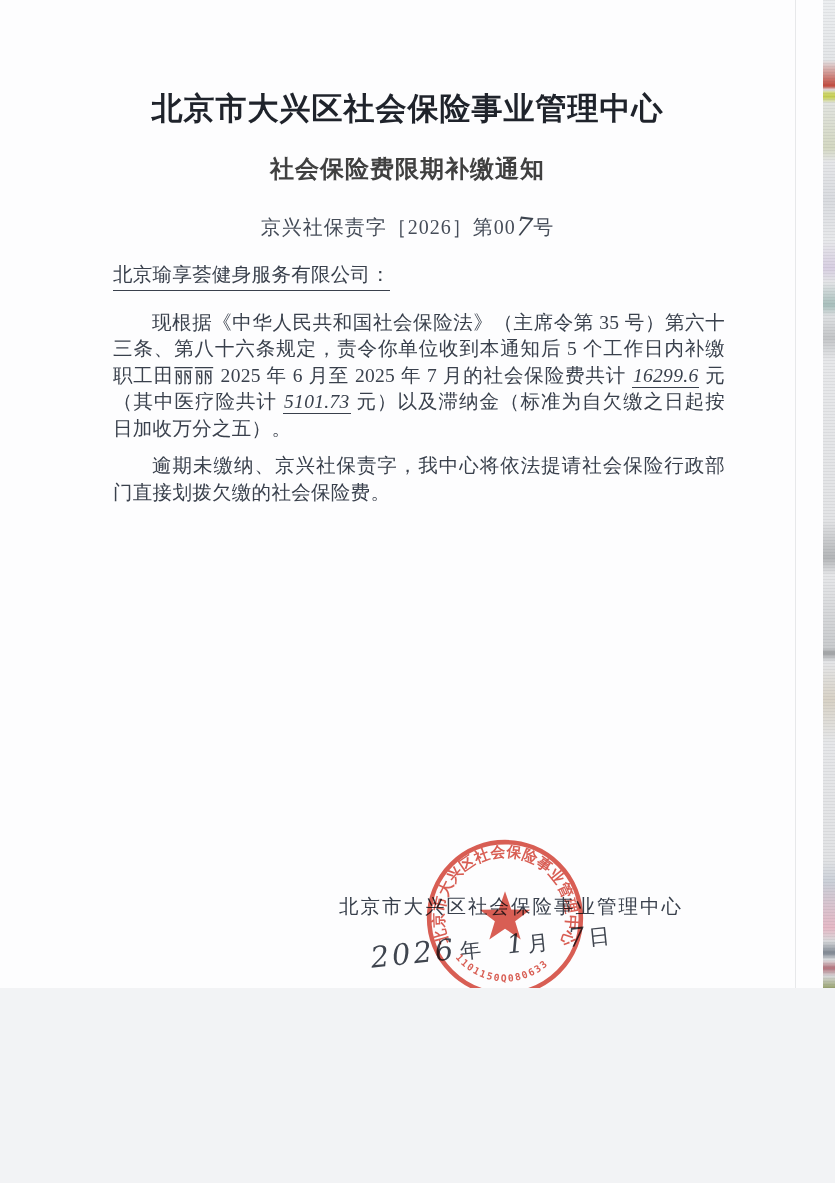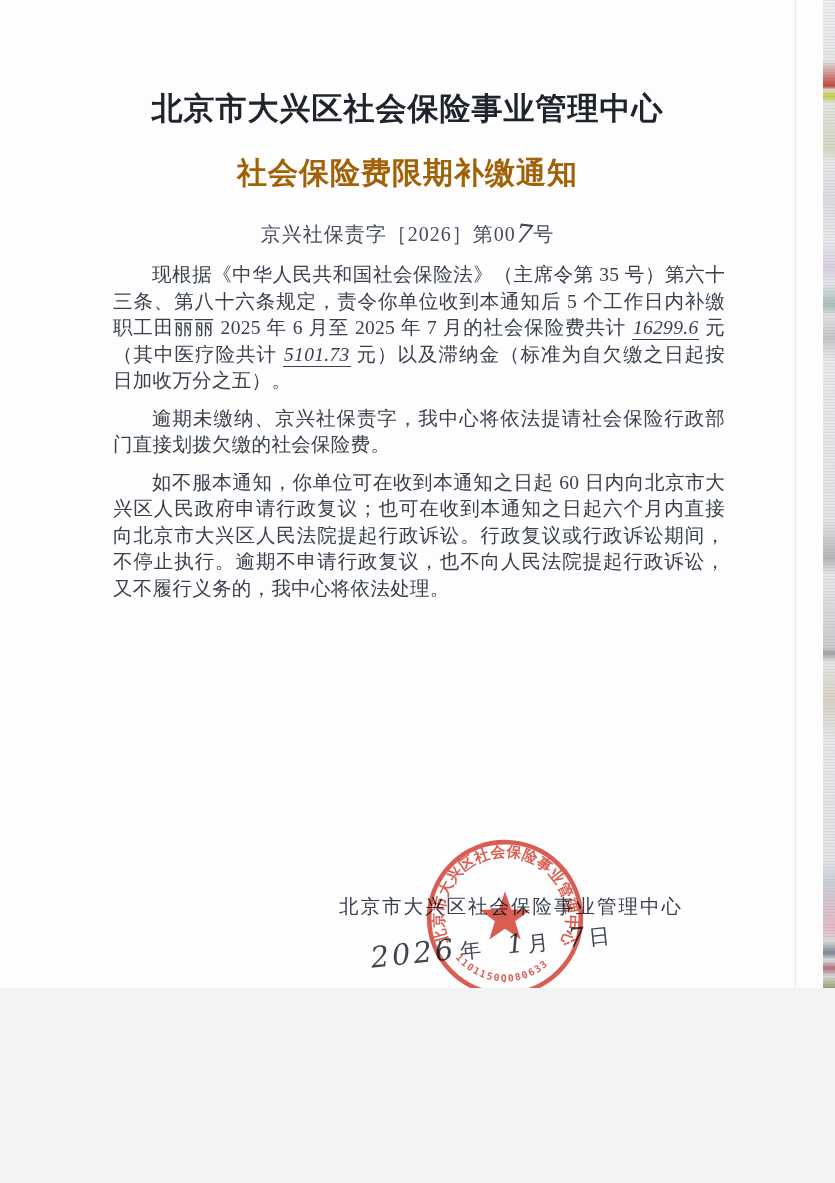--- a/index.html
+++ b/index.html
@@ -36,21 +36,21 @@
   }
   
   .head{position:absolute;left:60px;right:80px;top:90px;text-align:center;}
   .org-title{
     font-family:"Liberation Sans", sans-serif;
     font-weight:700;font-size:31px;letter-spacing:1px;color:#1f232b;
     line-height:1.2;
   }
   .notice-title{
     font-family:"Liberation Sans", sans-serif;
-    font-weight:700;font-size:30px;letter-spacing:1px;color:#a16207;
+    font-weight:700;font-size:24px;letter-spacing:1px;color:#404040;
     margin-top:28px;line-height:1.2;
   }
   .doc-no{
     margin-top:30px;font-size:20px;color:#454c58;letter-spacing:1px;
   }
   .hand{
     font-family:"DejaVu Serif", serif;
     font-style:italic;color:#3c434e;
   }
   .doc-no .hand{
@@ -109,23 +109,23 @@
   <div class="fold-line"></div>
   <div class="edge-strip"></div>
 
   <div class="head">
     <div class="org-title">北京市大兴区社会保险事业管理中心</div>
     <div class="notice-title">社会保险费限期补缴通知</div>
     <div class="doc-no"><span>京兴社保责字［2026］第00</span><span class="hand">7</span><span>号</span></div>
   </div>
 
   <div class="body-text">
+    <span class="recipient">北京瑜享荟健身服务有限公司：</span>
     <p class="para"><span>现根据《中华人民共和国社会保险法》（主席令第 35 号）第六十三条、第八十六条规定，责令你单位收到本通知后 5 个工作日内补缴职工田丽丽 2025 年 6 月至 2025 年 7 月的社会保险费共计 </span><span class="u-num">16299.6</span><span> 元（其中医疗险共计 </span><span class="u-num">5101.73</span><span> 元）以及滞纳金（标准为自欠缴之日起按日加收万分之五）。</span></p>
     <p class="para">逾期未缴纳、京兴社保责字，我中心将依法提请社会保险行政部门直接划拨欠缴的社会保险费。</p>
-    <p class="para">如不服本通知，你单位可在收到本通知之日起 60 日内向北京市大兴区人民政府申请行政复议；也可在收到本通知之日起六个月内直接向北京市大兴区人民法院提起行政诉讼。行政复议或行政诉讼期间，不停止执行。逾期不申请行政复议，也不向人民法院提起行政诉讼，又不履行义务的，我中心将依法处理。</p>
   </div>
 
   <div class="sign-block">北京市大兴区社会保险事业管理中心</div>
 
   <div class="date-line hand">
     <span class="hy">2026</span><span class="hu">年</span><span class="hm">1</span><span class="hu">月</span><span class="hd">7</span><span class="hu">日</span>
   </div>
 
   <svg class="stamp" viewBox="0 0 160 160" xmlns="http://www.w3.org/2000/svg">
     <defs>

